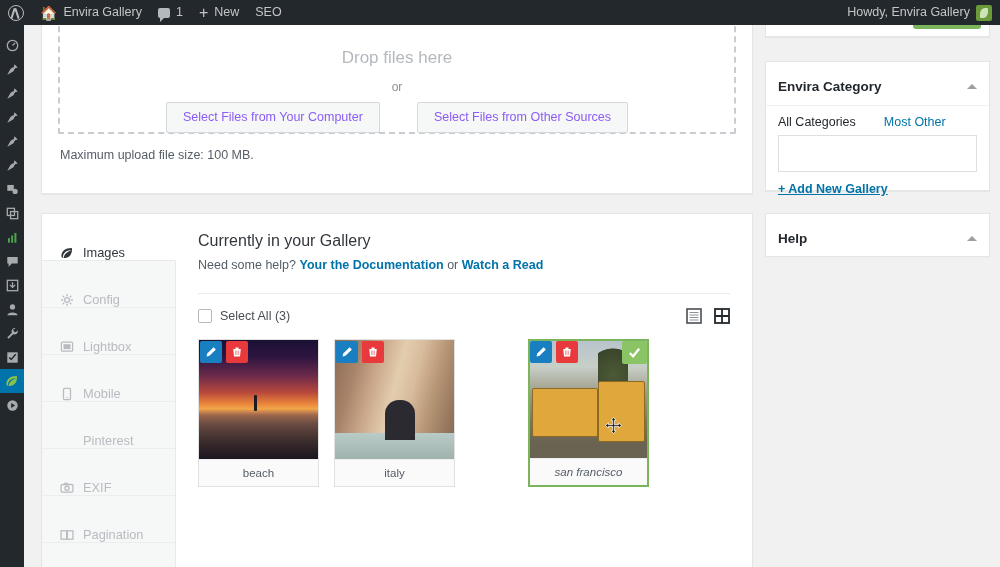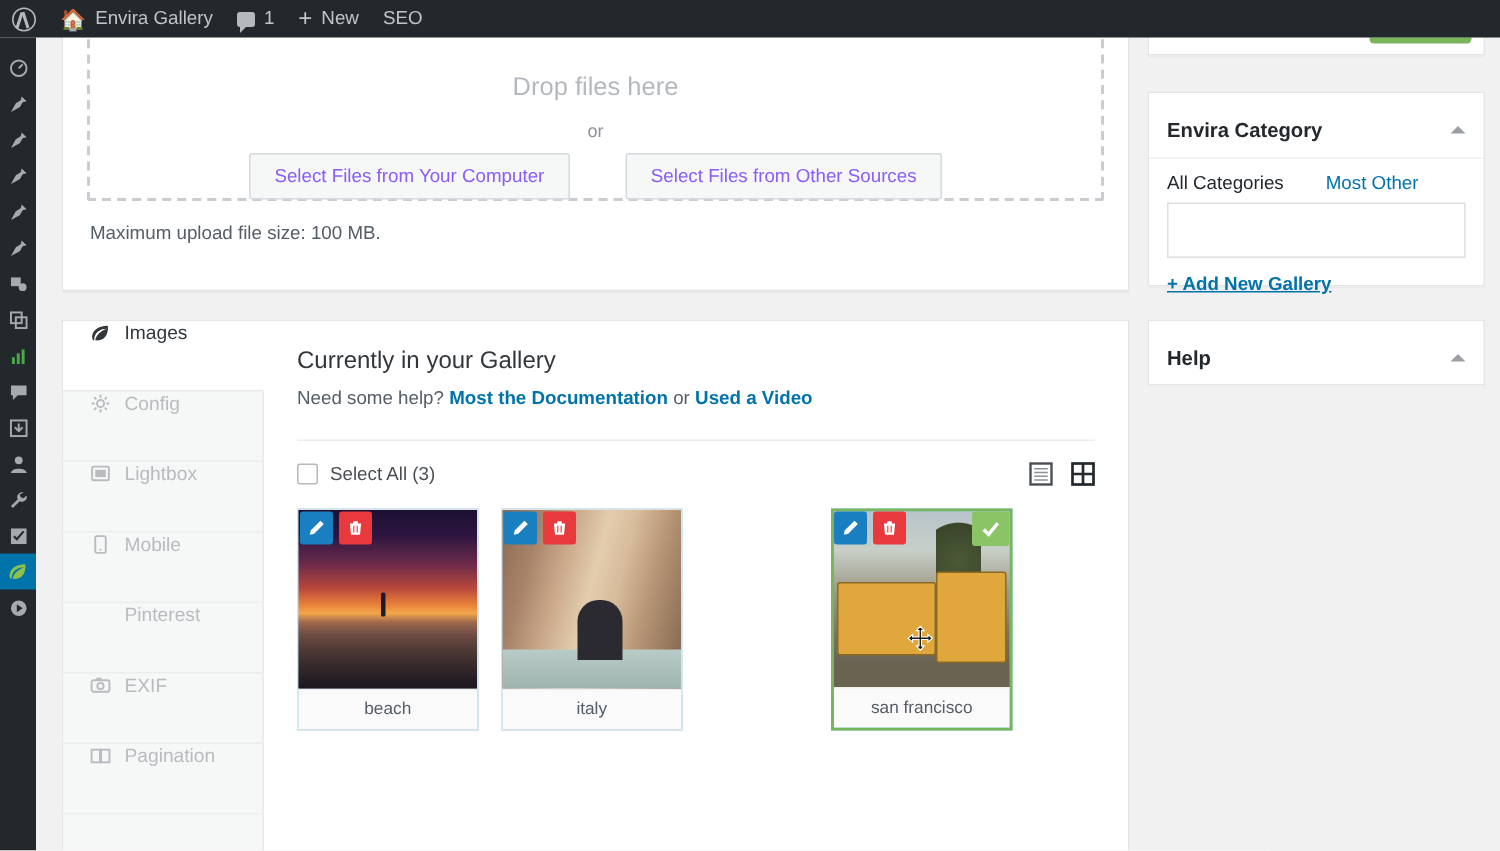--- a/index.html
+++ b/index.html
@@ -114,21 +114,21 @@
   #gallerybox {
     position: absolute; left: 17px; top: 188px; width: 712px; height: 400px;
     display: flex; overflow: hidden;
   }
   
   #gtabs {
     width: 134px; flex: 0 0 134px; background: #f6f7f7;
     border-right: 1px solid #e8e9ea; padding-top: 0;
   }
   .gtab {
-    display: flex; align-items: flex-start; gap: 9px;
+    display: flex; align-items: flex-end; gap: 9px;
     height: 47px; padding-left: 17px;
     font-size: 12.8px; color: #b8bcc0;
     border-bottom: 1px solid #ededee; cursor: pointer;
   }
   .gtab.active {
     background: #fff; color: #32373c; border-right: 1px solid #fff;
     margin-right: -1px; border-bottom-color: #e8e9ea;
   }
   .gtab .tico { width: 15px; height: 15px; display: flex; align-items: center; justify-content: center; }
   .gtab .tico svg { display: block; }
@@ -294,20 +294,24 @@
       <span class="ab-label">1</span>
     </div>
     <div class="ab-item">
       <span class="plus-glyph">+</span>
       <span class="ab-label">New</span>
     </div>
     <div class="ab-item">
       <span class="ab-label">SEO</span>
     </div>
     <div class="ab-spacer"></div>
+    <div class="ab-item">
+      <span class="ab-label">Howdy, Envira Gallery</span>
+      <span class="ab-avatar"></span>
+    </div>
   </div>
 
   <div id="adminmenu">
     <div class="menu-ico sep"></div>
     <div class="menu-ico">
       <span>
         <svg width="13" height="13" viewBox="0 0 20 20">
             <circle cx="10" cy="10" r="8" fill="none" stroke="#a7aaad" stroke-width="2"></circle>
             <path d="M10 10 L14 6" stroke="#a7aaad" stroke-width="2" fill="none"></path>
           </svg>
@@ -502,23 +506,23 @@
               </svg>
           </span>
           <span>Pagination</span>
         </div>
       </div>
 
       <div id="gcontent">
         <h2 id="gtitle">Currently in your Gallery</h2>
         <p id="ghelp">
           <span>Need some help?</span>
-          <a href="#">Most the Documentation</a>
+          <a href="#">Your the Documentation</a>
           <span>or</span>
-          <a href="#">Used a Video</a>
+          <a href="#">Watch a Read</a>
         </p>
         <div id="gdiv"></div>
 
         <div id="gtoolbar">
           <div class="selall">
             <span class="cbx"></span>
             <span>Select All (3)</span>
           </div>
           <div class="viewtoggles">
             <span class="vt">
@@ -573,21 +577,21 @@
                     <path d="M6.5 6 v6 M9.5 6 v6" stroke="#e8393c" stroke-width="1"></path>
                   </svg>
               </span>
             </div>
             <div class="frame">
               <div class="img img-italy"></div>
               <div class="cap">italy</div>
             </div>
           </div>
 
-          <div class="thumb selected" style="margin-left:84px;">
+          <div class="thumb selected" style="margin-left:58px;font-style:italic;">
             <div class="actions">
               <span class="act edit">
                 <svg width="12" height="12" viewBox="0 0 16 16">
                     <path d="M11.5 1.5 l3 3 l-8.5 8.5 l-4 1 l1 -4 z" fill="#fff"></path>
                   </svg>
               </span>
               <span class="act del">
                 <svg width="12" height="12" viewBox="0 0 16 16">
                     <path d="M3 4 h10 l-1 10 h-8 z M6 2 h4 v2 h-4 z" fill="#fff"></path>
                     <path d="M6.5 6 v6 M9.5 6 v6" stroke="#e8393c" stroke-width="1"></path>

